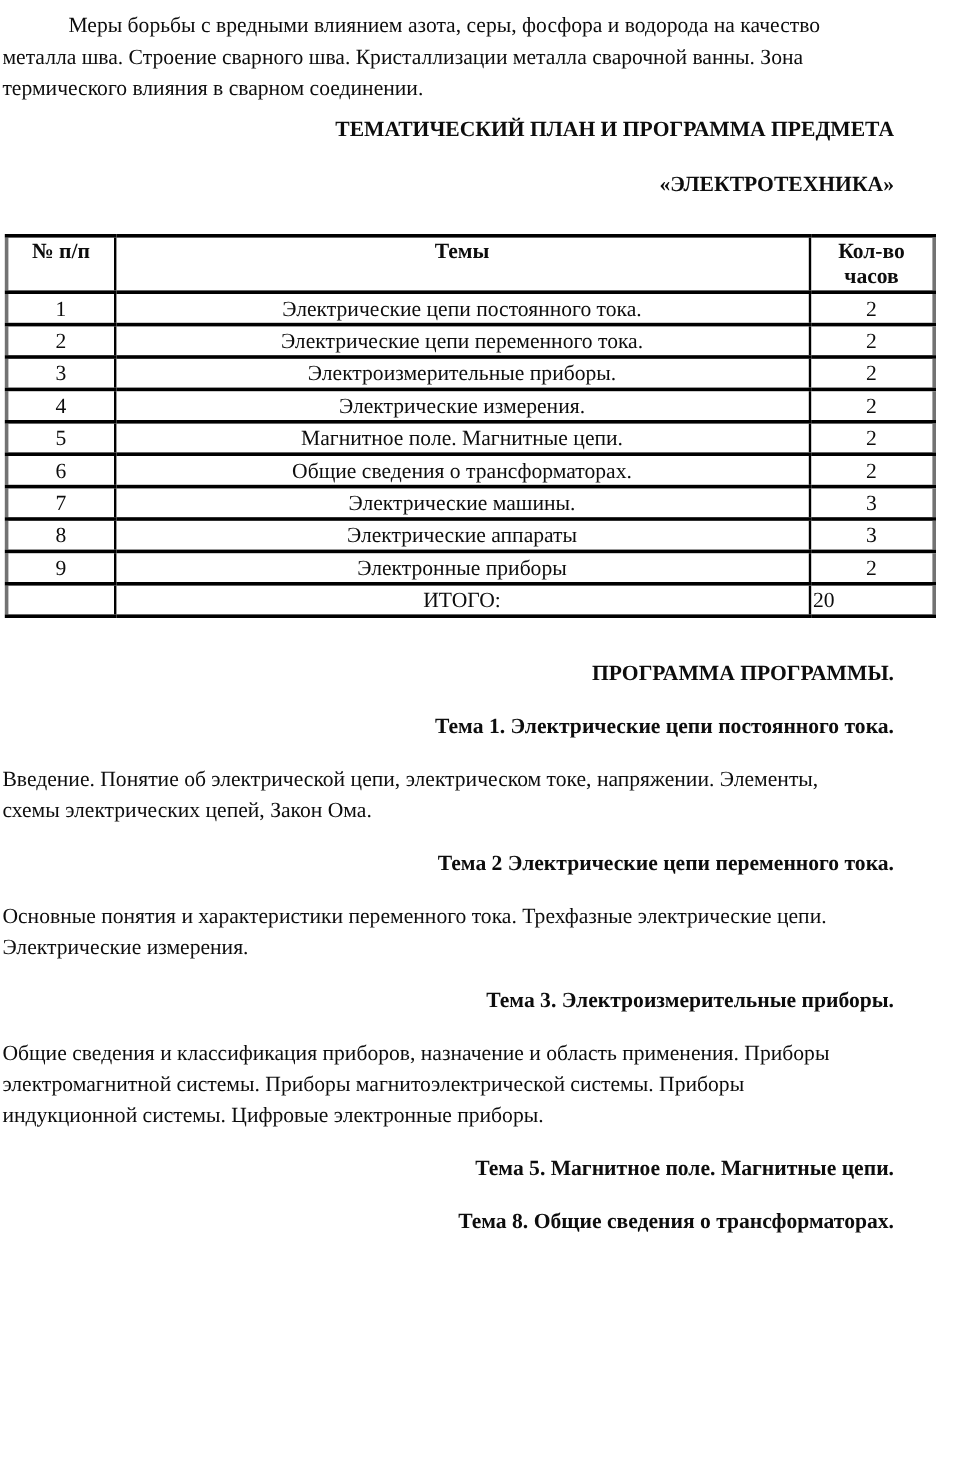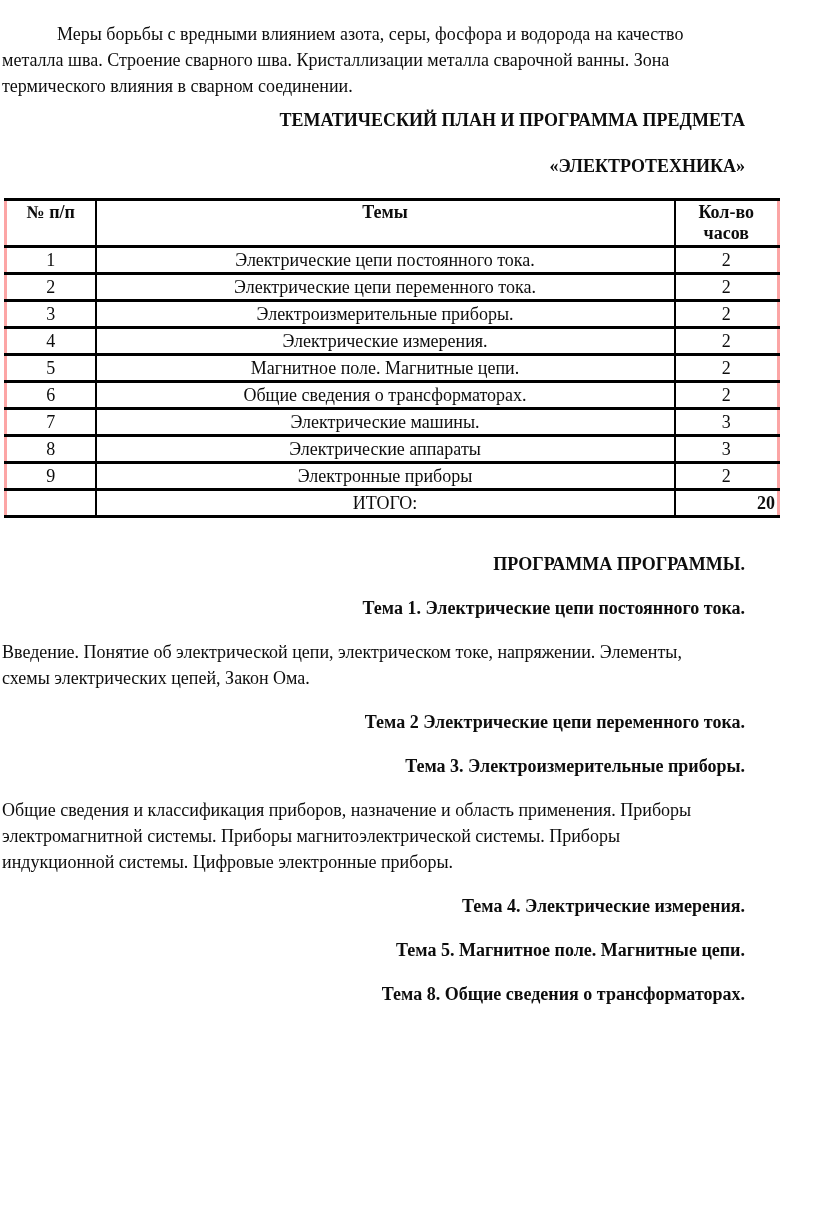--- a/index.html
+++ b/index.html
@@ -10,44 +10,44 @@
     overflow: hidden;
     font-family: "Liberation Serif", "DejaVu Serif", serif;
     font-size: 18px;
     line-height: 26px;
     color: #0d0d0d;
   }
   .page {
     position: relative;
     width: 745px;
     height: 1215px;
-    padding-top: 21px;
+    padding-top: 8px;
   }
   .para {
     margin-left: 2px;
     margin-right: 44px;
     text-align: left;
   }
   .intro {
     text-indent: 55px;
     margin-bottom: 8px;
   }
   .h-center {
     text-align: right;
     font-weight: bold;
   }
   .main-title   { margin-bottom: 20px; }
-  .subject-title{ margin-bottom: 19px; }
+  .subject-title{ margin-bottom: 29px; }
 
   table.topics {
     border-collapse: collapse;
     table-layout: fixed;
     margin-left: 4px;
     width: 773px;
-    border: 3px solid #fca5a5;
+    border: 3px solid #737373;
     margin-bottom: 33px;
   }
   table.topics col.c-num   { width: 90px;  }
   table.topics col.c-topic { width: 579px; }
   table.topics col.c-hours { width: 104px; }
   table.topics th, table.topics td {
     border: 2px solid #000;
     border-top-width: 3px;
     border-bottom-width: 3px;
     font-size: 18px;
@@ -61,21 +61,21 @@
     line-height: 21px;
     padding: 1px 4px;
   }
   table.topics td {
     height: 23px;
     line-height: 22px;
     padding: 1px 2px;
   }
   td.cell-num, td.cell-hours { text-align: center; }
   td.cell-topic { text-align: center; padding-left: 9px; }
-  td.cell-total-hours { font-weight: bold; text-align: right; }
+  td.cell-total-hours { font-weight: normal; text-align: left; }
 
   .section-title { margin-bottom: 18px; }
   .topic-heading { margin-bottom: 18px; }
   .topic-body    { margin-bottom: 18px; }
 </style>
 </head>
 <body>
 
 <div class="page">
 
@@ -149,23 +149,23 @@
     </tr>
   </tbody>
     </table>
 
   <div class="h-center section-title">ПРОГРАММА ПРОГРАММЫ.</div>
 
   <div class="h-center topic-heading">Тема 1. Электрические цепи постоянного тока.</div>
   <p class="para topic-body">Введение. Понятие об электрической цепи, электрическом токе, напряжении. Элементы, схемы электрических цепей, Закон Ома.</p>
 
   <div class="h-center topic-heading">Тема 2 Электрические цепи переменного тока.</div>
+  <p class="para topic-body">Основные понятия и характеристики переменного тока. Трехфазные электрические цепи. Электрические измерения.</p>
 
   <div class="h-center topic-heading">Тема 3. Электроизмерительные приборы.</div>
   <p class="para topic-body">Общие сведения и классификация приборов, назначение и область применения. Приборы электромагнитной системы. Приборы магнитоэлектрической системы. Приборы индукционной системы. Цифровые электронные приборы.</p>
 
-  <div class="h-center topic-heading">Тема 4. Электрические измерения.</div>
 
   <div class="h-center topic-heading">Тема 5. Магнитное поле. Магнитные цепи.</div>
 
   <div class="h-center topic-heading">Тема 8. Общие сведения о трансформаторах.</div>
 
 </div>
 
 </body></html>

